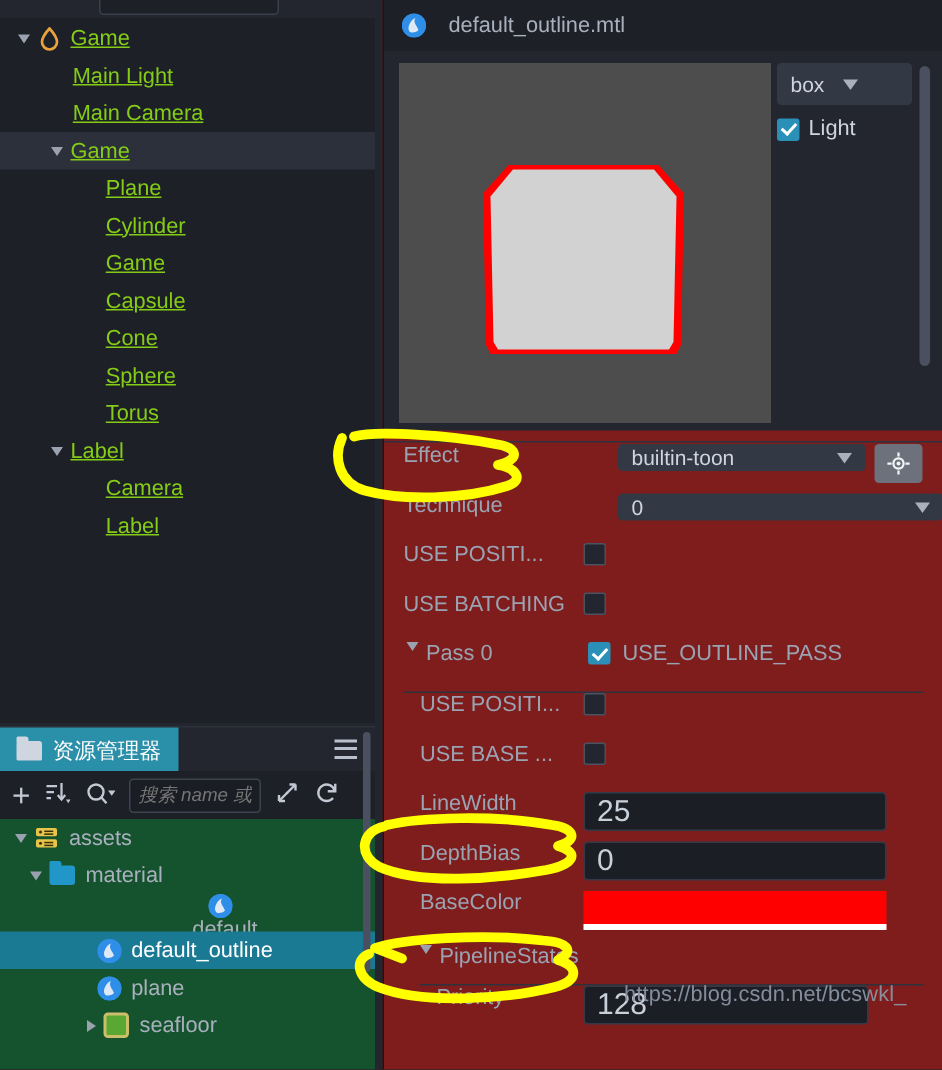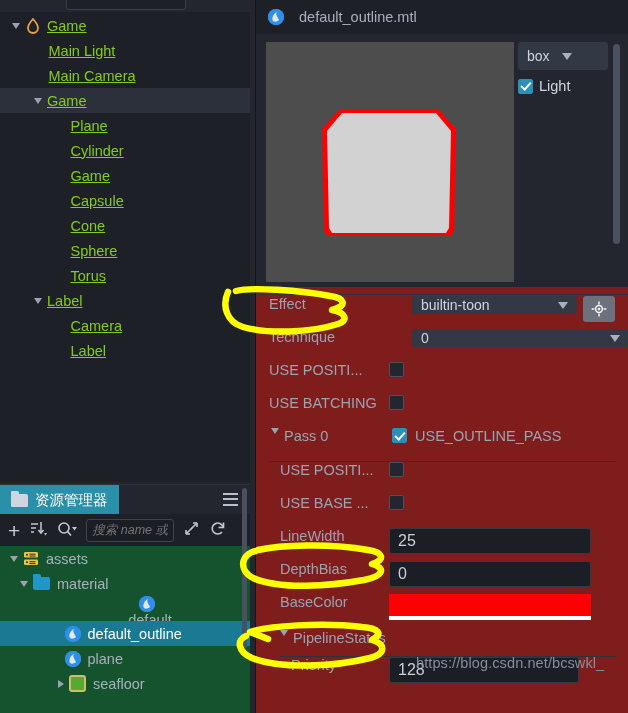--- a/index.html
+++ b/index.html
@@ -268,21 +268,21 @@
     height: 18px; background: #333845; border-radius: 3px;
     display: flex; align-items: center; justify-content: space-between;
     padding: 0 9px; color: #cfd5de; font-size: 14px;
     cursor: pointer;
     margin-left: 23px;
   }
   .input-box {
     height: 26px; background: #1b1e25;
     border: 1px solid #343947; border-radius: 3px;
     display: flex; align-items: center;
-    padding: 0 8px; color: #c8cfd9; font-size: 16px;
+    padding: 0 8px; color: #c8cfd9; font-size: 20px;
   }
   #target-btn {
     width: 32px; height: 26px; margin-left: 6px;
     background: #6d717c; border-radius: 3px;
     display: flex; align-items: center; justify-content: center;
     cursor: pointer; flex: 0 0 auto;
   }
   .hr { height: 1px; background: #2e323c; margin: 0 13px; }
   #color-swatch {
     height: 26px;

